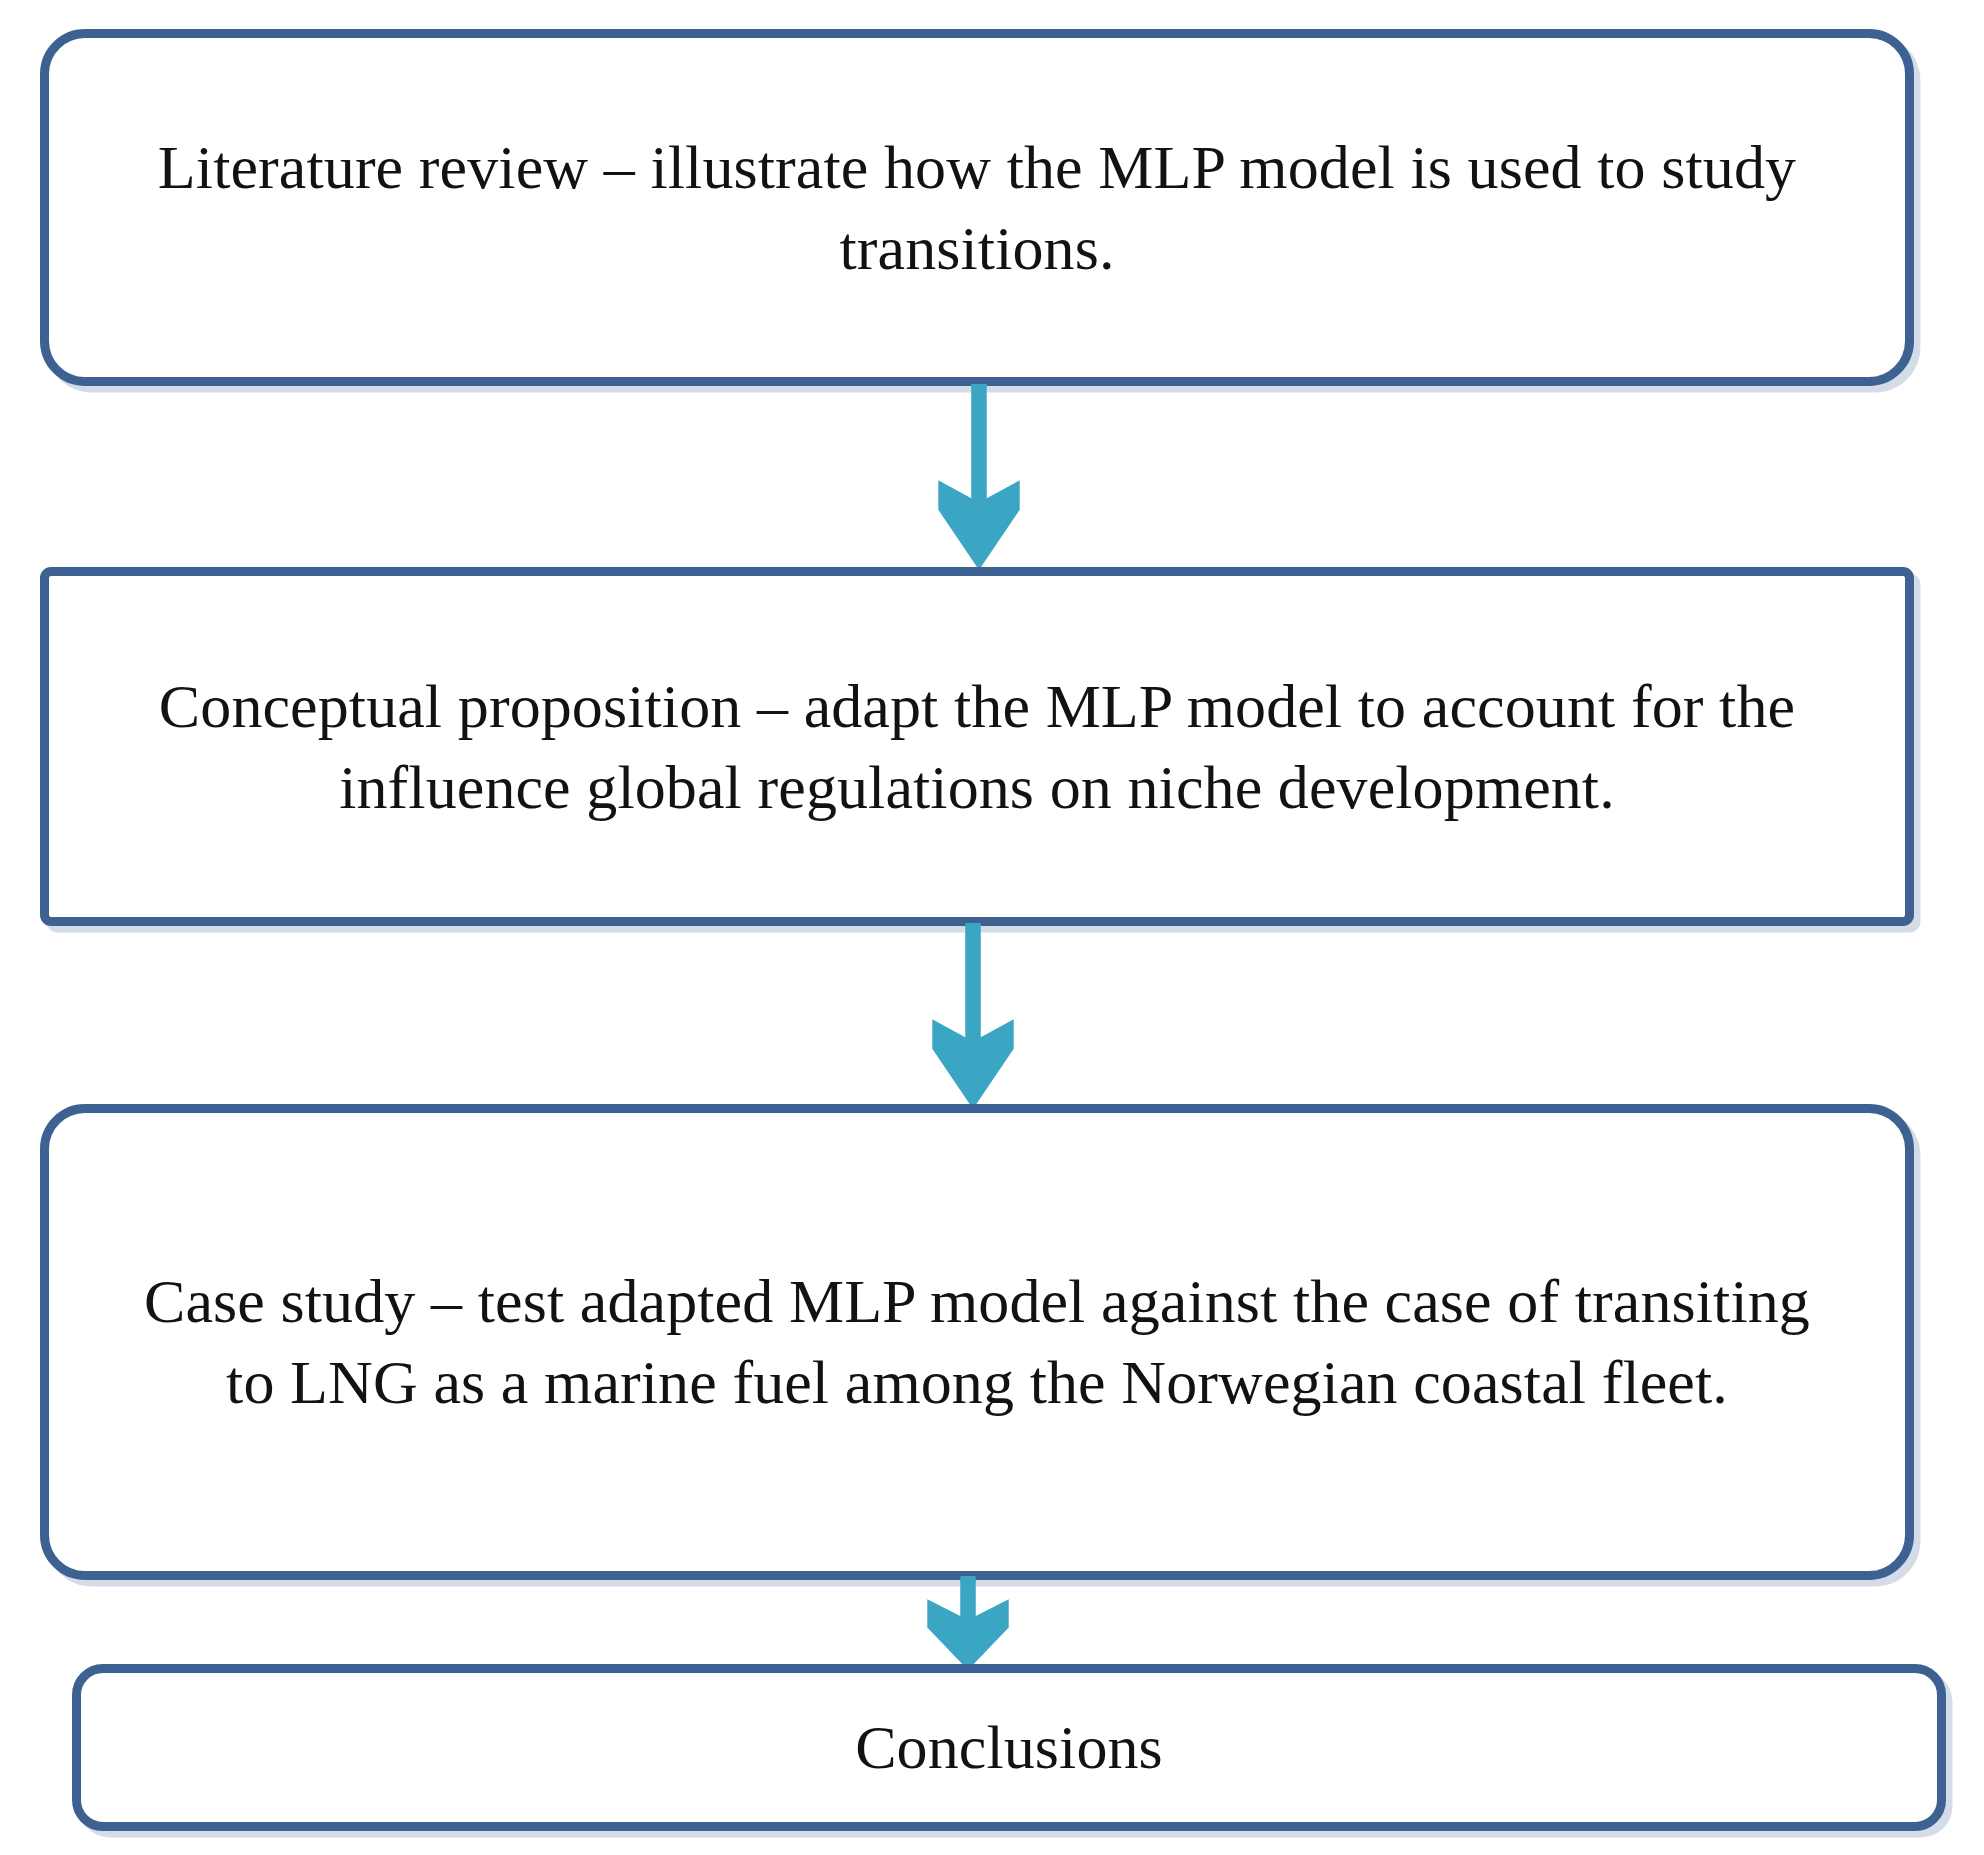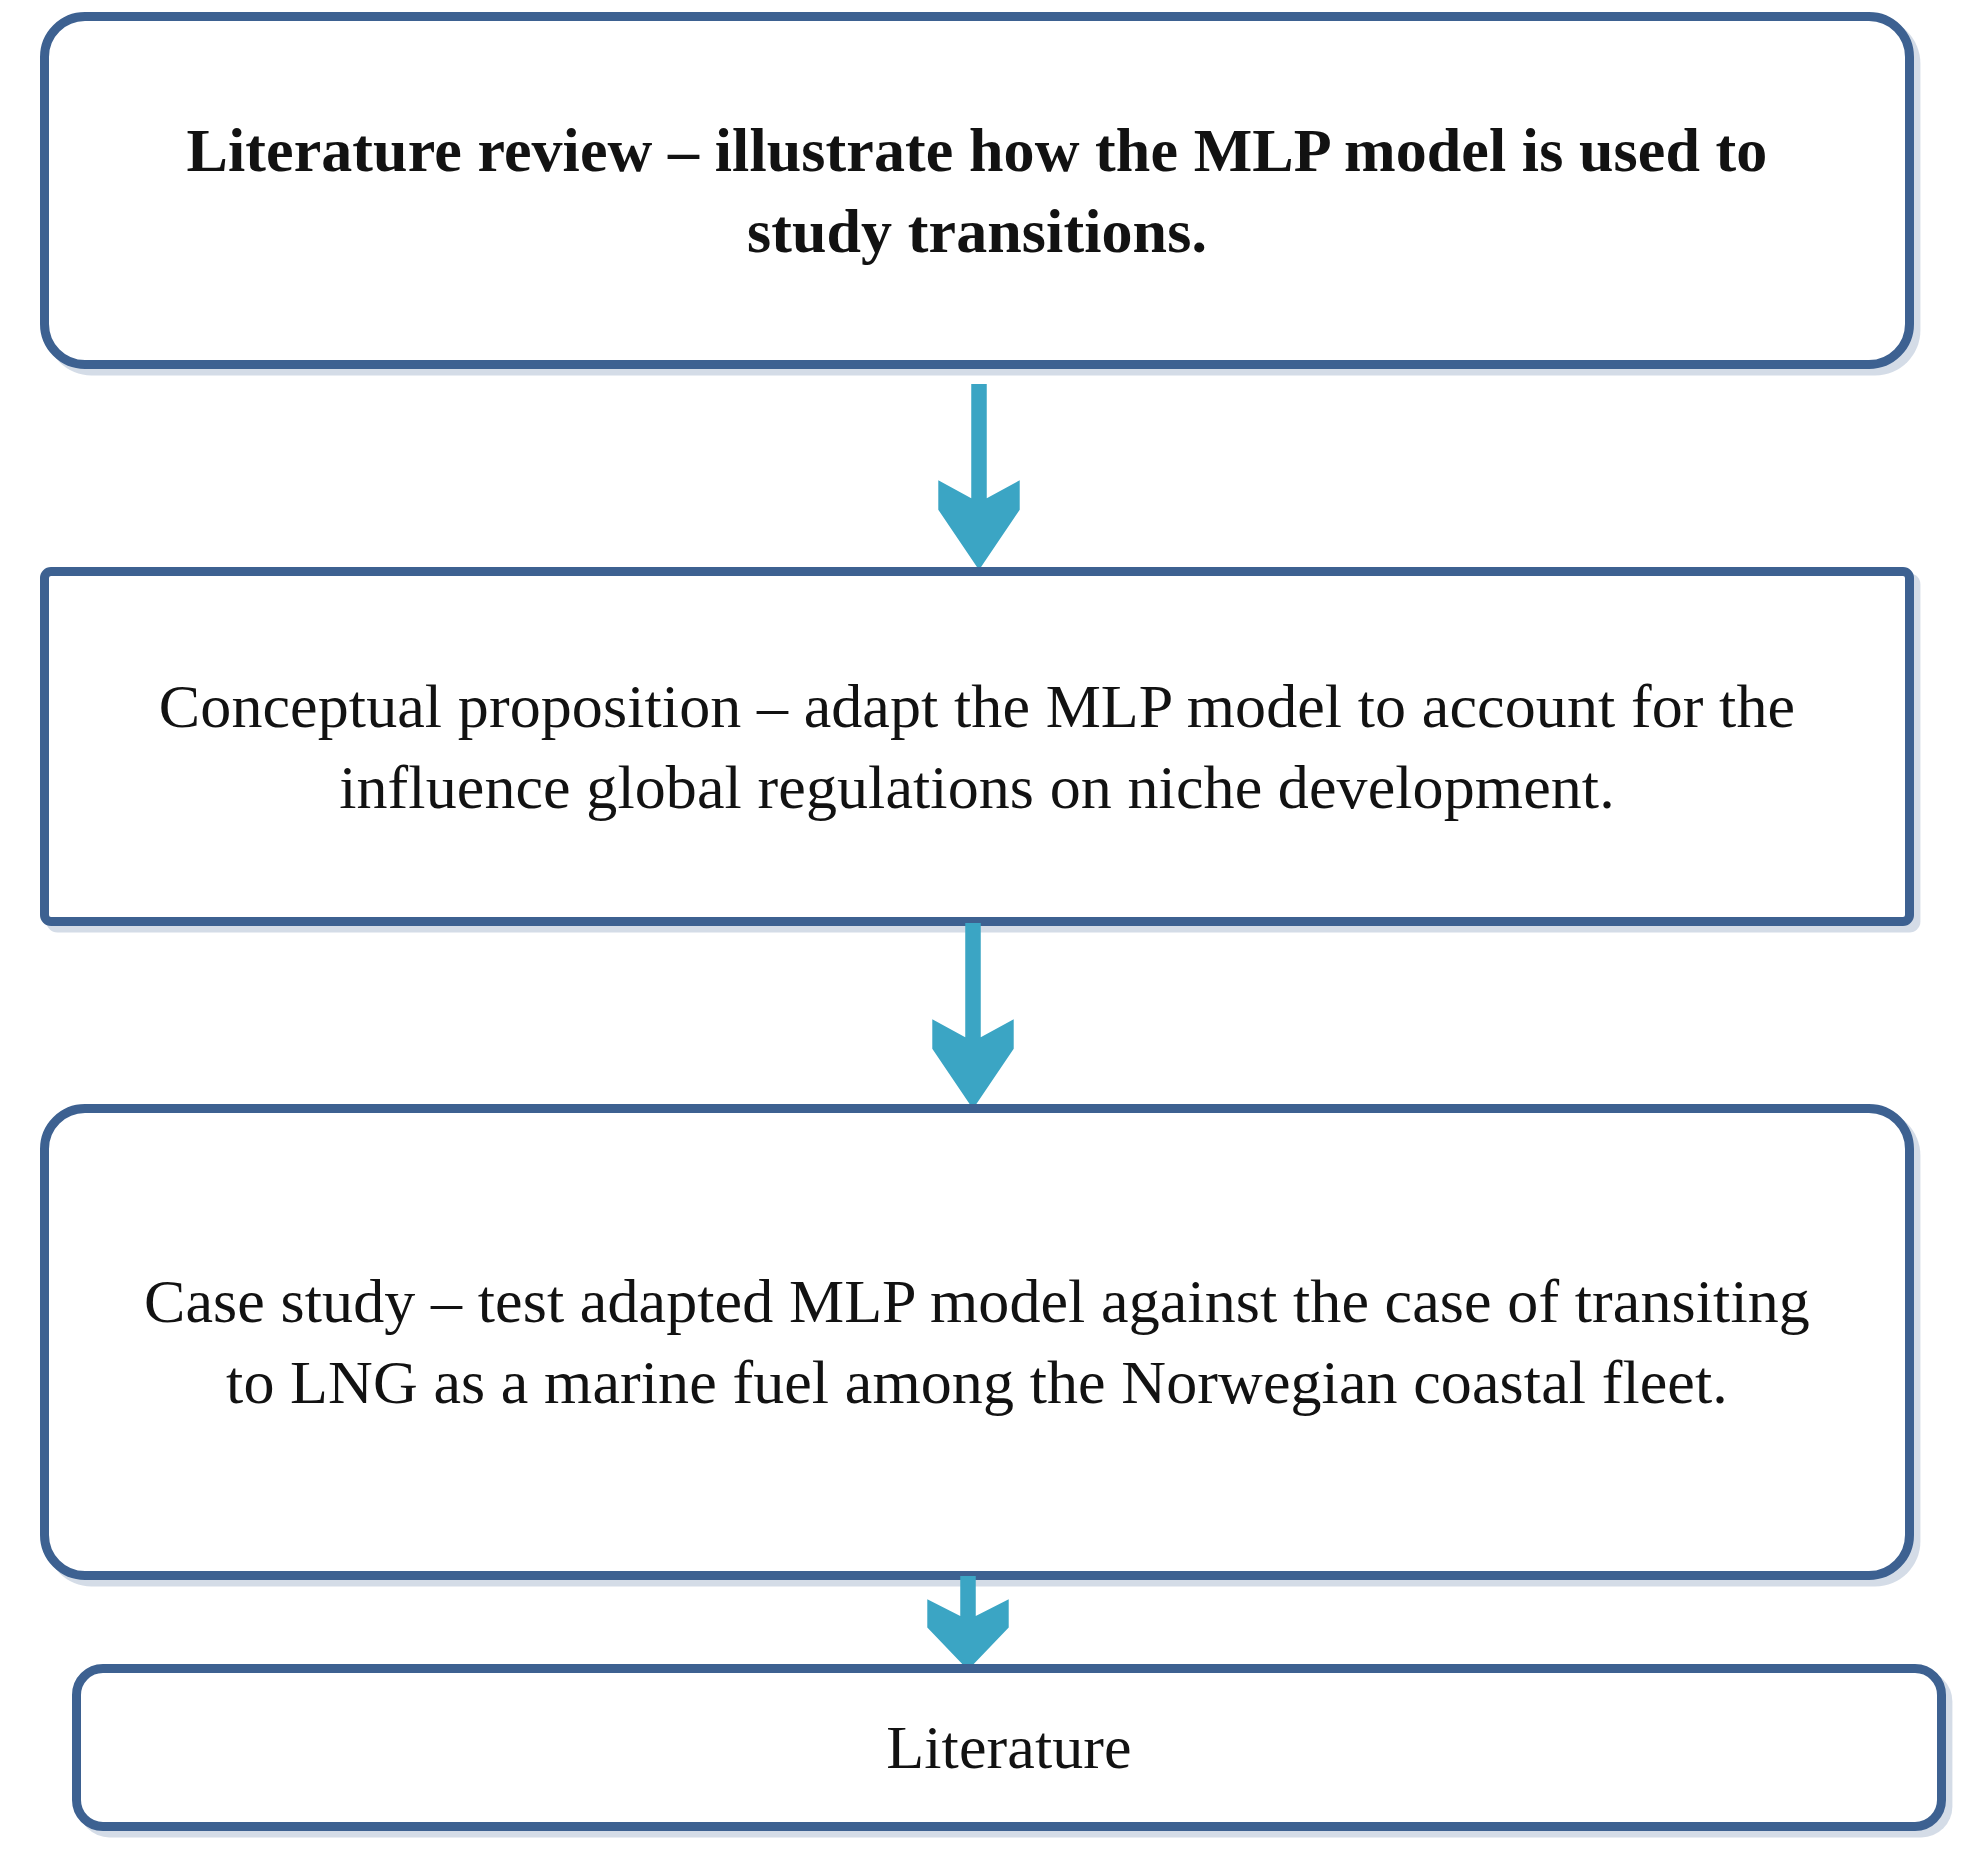--- a/index.html
+++ b/index.html
@@ -37,21 +37,21 @@
     text-align: center;
     color: #121212;
     font-size: 62px;
     line-height: 1.30;
     letter-spacing: 0.1px;
     white-space: pre-line;
     font-family: "Liberation Serif", "DejaVu Serif", serif;
   }
 
   
-  #box-literature-review { left: 40px;  top: 12px;   width: 1874px; height: 357px; font-weight: bold; }
+  #box-literature-review { left: 40px;  top: 29px;   width: 1874px; height: 357px; }
   #box-conceptual-proposition { left: 40px;  top: 567px;  width: 1874px; height: 359px; border-radius: 11px; }
   #box-case-study { left: 40px;  top: 1104px; width: 1874px; height: 476px; }
   #box-conclusions { left: 72px; top: 1664px; width: 1874px; height: 167px; border-radius: 31px; }
 
   
   .arrow {
     position: absolute;
     width: 84px;
   }
   .arrow svg { display: block; width: 100%; height: 100%; }
@@ -89,17 +89,17 @@
     <span class="box-text">Case study – test adapted MLP model against the case of transiting to LNG as a marine fuel among the Norwegian coastal fleet.</span>
   </div>
 
   <div class="arrow" id="arrow-3">
     <svg viewBox="0 0 130 146" preserveAspectRatio="none" aria-hidden="true">
       <path d="M 53 0 L 77 0 L 77 62 L 128 36 L 128 80 L 65 146 L 2 80 L 2 36 L 53 62 Z" fill="#3ba5c4"></path>
     </svg>
   </div>
 
   <div class="flow-box" id="box-conclusions">
-    <span class="box-text">Literature</span>
+    <span class="box-text">Conclusions</span>
   </div>
 
 </div>
 
 
 </body></html>

